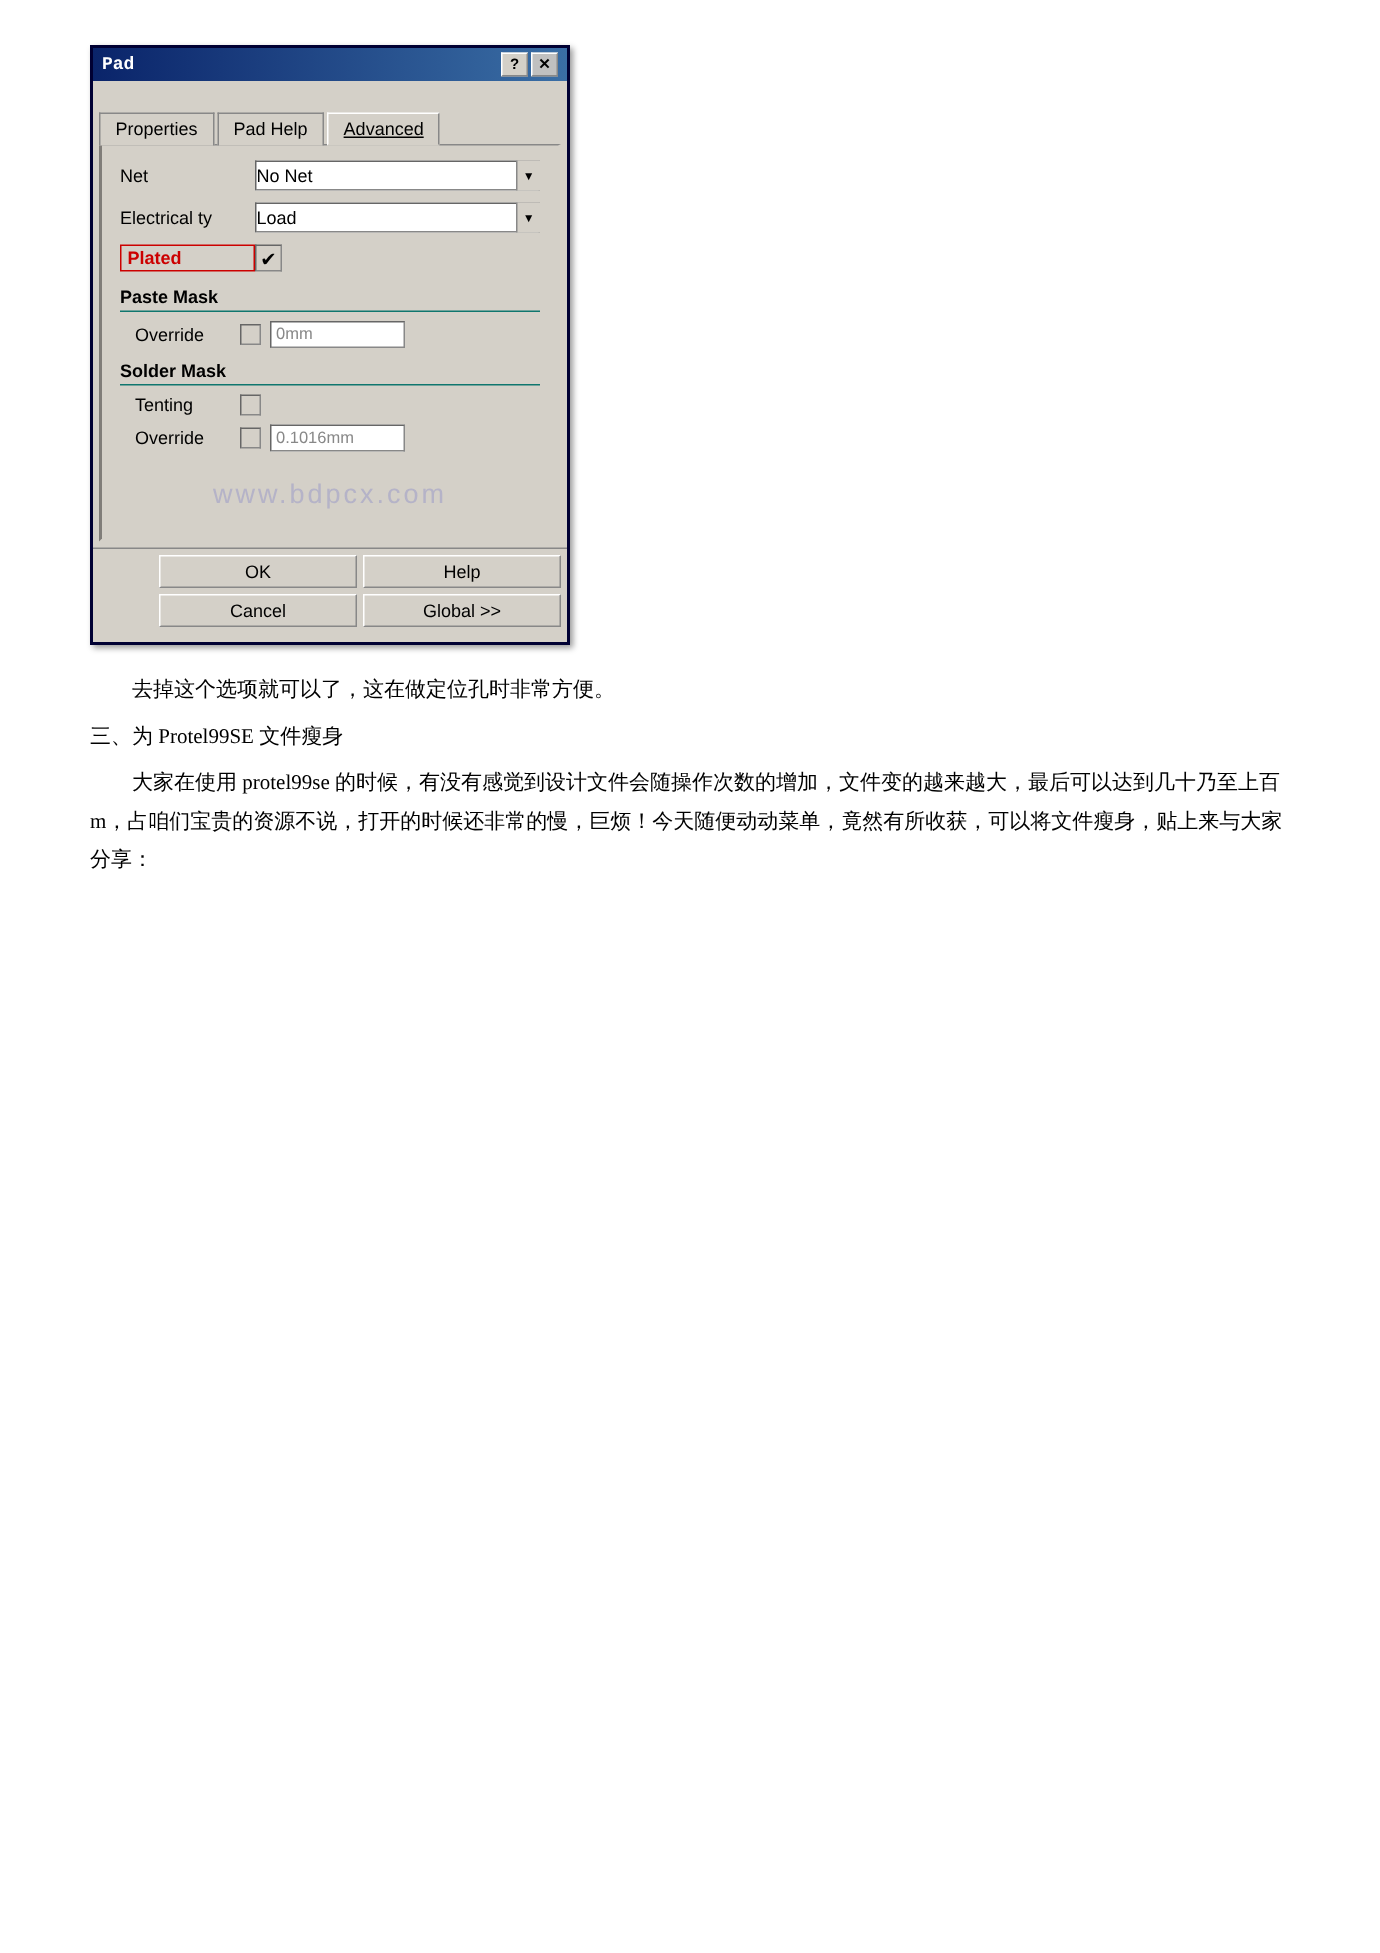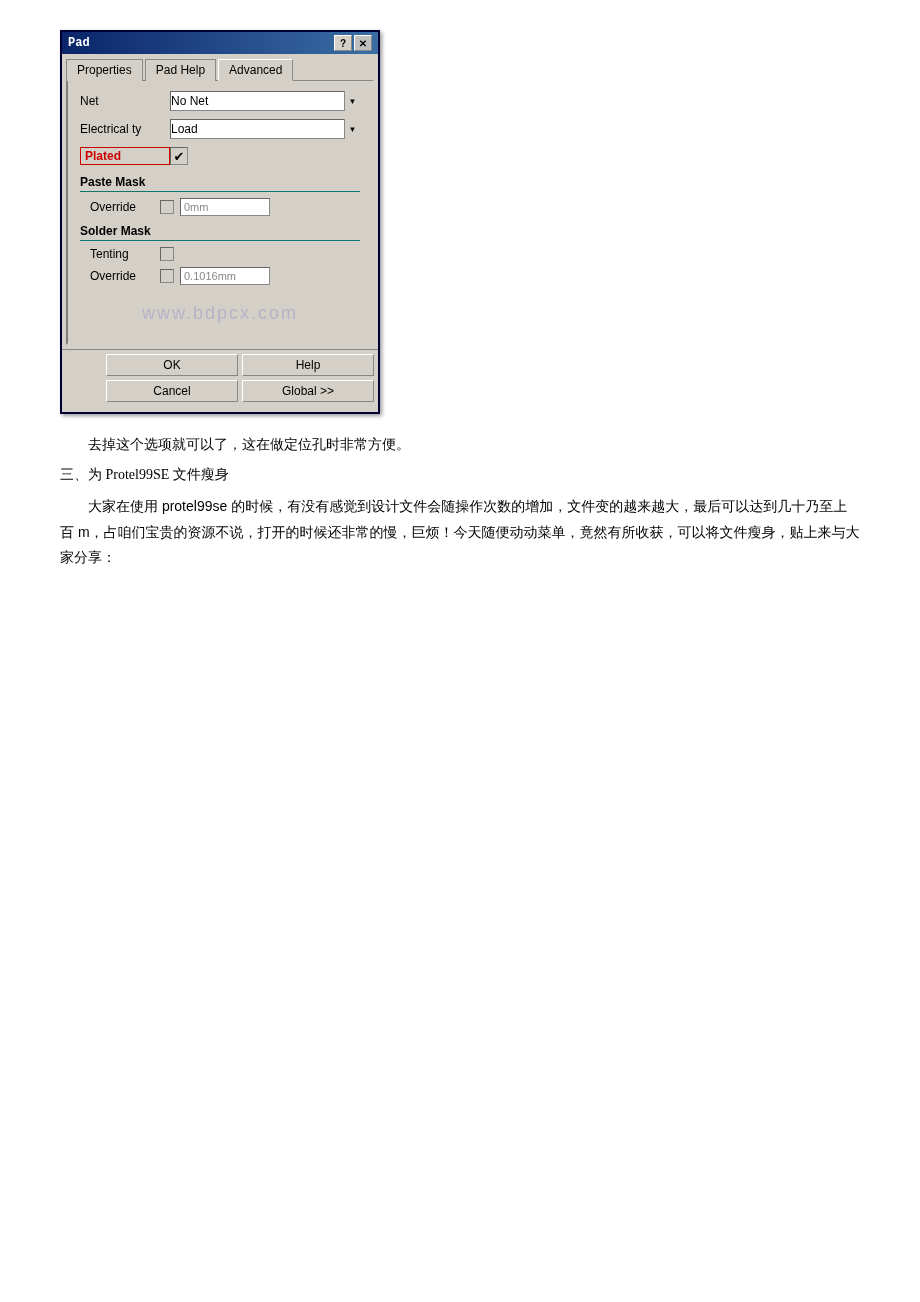--- a/index.html
+++ b/index.html
@@ -68,21 +68,21 @@
     }
 
     .titlebar-btn.close-btn {
       background: #c0c0c0;
     }
 
     
     .dialog-tabs {
       display: flex;
       background: #d4d0c8;
-      padding: 4px 4px 0 4px;
+      padding: 20px 4px 0 4px;
       gap: 2px;
     }
 
     .tab {
       padding: 3px 10px;
       background: #d4d0c8;
       border: 1px solid #888;
       border-bottom: none;
       cursor: pointer;
       font-size: 12px;
@@ -91,20 +91,21 @@
       top: 1px;
     }
 
     .tab.active {
       background: #d4d0c8;
       border-top: 1px solid #fff;
       border-left: 1px solid #fff;
       border-right: 1px solid #888;
       border-bottom: 1px solid #d4d0c8;
       z-index: 2;
+      text-decoration: underline;
     }
 
     
     .dialog-content {
       border: 2px inset #d4d0c8;
       border-top: 1px solid #888;
       background: #d4d0c8;
       padding: 10px 12px;
       margin: 0 4px 4px 4px;
     }
@@ -285,21 +286,21 @@
       font-family: "Tahoma", sans-serif;
       cursor: pointer;
       text-align: center;
       display: flex;
       align-items: center;
       justify-content: center;
     }
 
     
     .body-text {
-      font-family: Liberation Sans, sans-serif;
+      font-family: Liberation Serif, serif;
       font-size: 14px;
       line-height: 1.8;
       text-indent: 2em;
       margin-bottom: 10px;
       color: #000;
     }
 
     .section-title {
       font-family: "SimSun", "宋体", serif;
       font-size: 14px;

